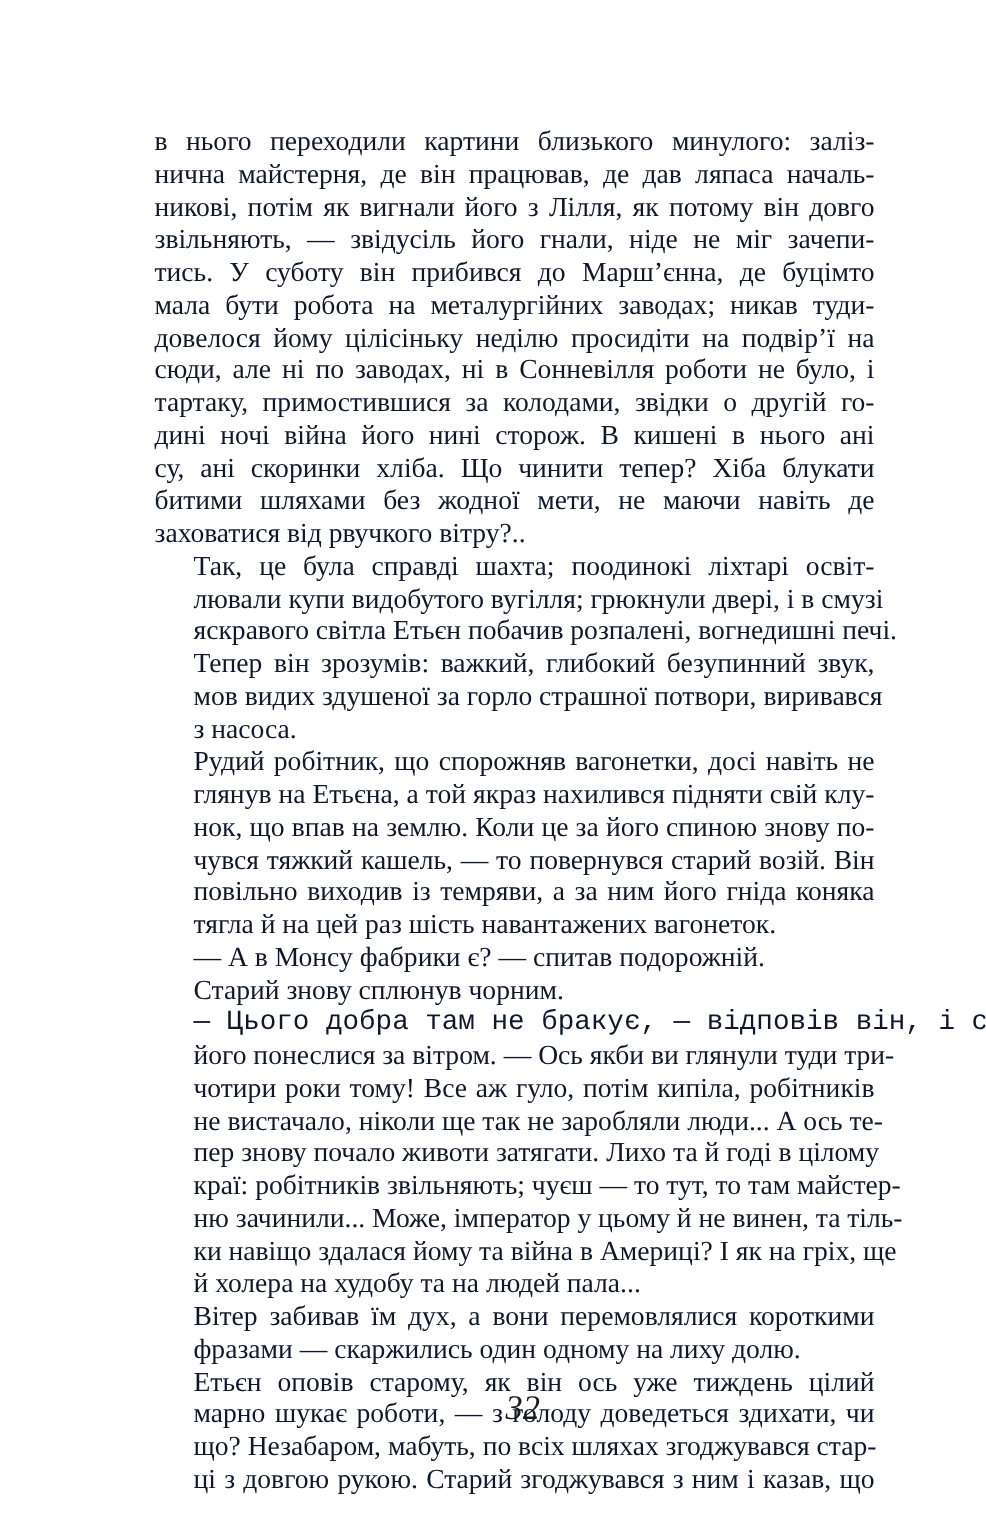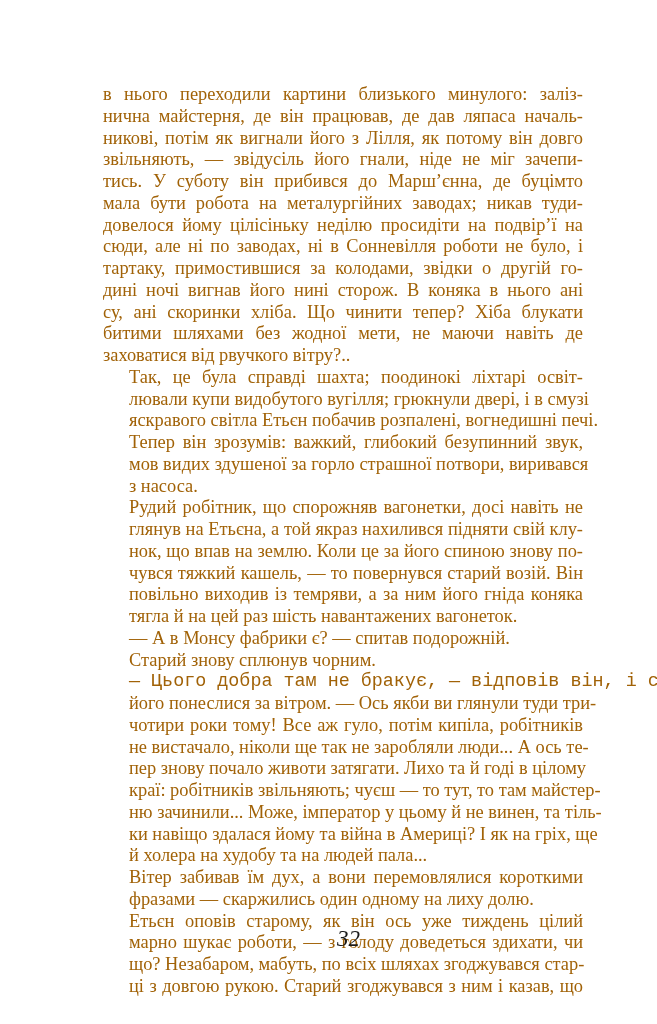--- a/index.html
+++ b/index.html
@@ -14,21 +14,21 @@
       overflow: hidden;
     }
     .page {
       position: absolute;
       left: 103px;
       top: 84px;
       width: 480px;
       font-family: "Liberation Serif", serif;
       font-size: 18.4px;
       line-height: 21.75px;
-      color: #a16207;
+      color: #0f172a;
       text-align: justify;
       hyphens: manual;
     }
     .para {
       margin: 0;
       text-indent: 0;
     }
     .para.indent {
       text-indent: 26px;
     }
@@ -61,21 +61,21 @@
     <p class="para">
       <span class="line">в нього переходили картини близького минулого: заліз-</span>
       <span class="line">нична майстерня, де він працював, де дав ляпаса началь-</span>
       <span class="line">никові, потім як вигнали його з Лілля, як потому він довго</span>
       <span class="line">звільняють, — звідусіль його гнали, ніде не міг зачепи-</span>
       <span class="line">тись. У суботу він прибився до Марш’єнна, де буцімто</span>
       <span class="line">мала бути робота на металургійних заводах; никав туди-</span>
       <span class="line">довелося йому цілісіньку неділю просидіти на подвір’ї на</span>
       <span class="line">сюди, але ні по заводах, ні в Сонневілля роботи не було, і</span>
       <span class="line">тартаку, примостившися за колодами, звідки о другій го-</span>
-      <span class="line">дині ночі вигнав його нині сторож. В коняка в нього ані</span>
+      <span class="line">дині ночі війна його нині сторож. В кишені в нього ані</span>
       <span class="line">су, ані скоринки хліба. Що чинити тепер? Хіба блукати</span>
       <span class="line">битими шляхами без жодної мети, не маючи навіть де</span>
       <span class="line last">заховатися від рвучкого вітру?..</span>
     </p>
     <p class="para indent">
       <span class="line" style="text-indent: 26px;">Так, це була справді шахта; поодинокі ліхтарі освіт-</span>
       <span class="line">лювали купи видобутого вугілля; грюкнули двері, і в смузі</span>
       <span class="line">яскравого світла Етьєн побачив розпалені, вогнедишні печі.</span>
       <span class="line">Тепер він зрозумів: важкий, глибокий безупинний звук,</span>
       <span class="line">мов видих здушеної за горло страшної потвори, виривався</span>

